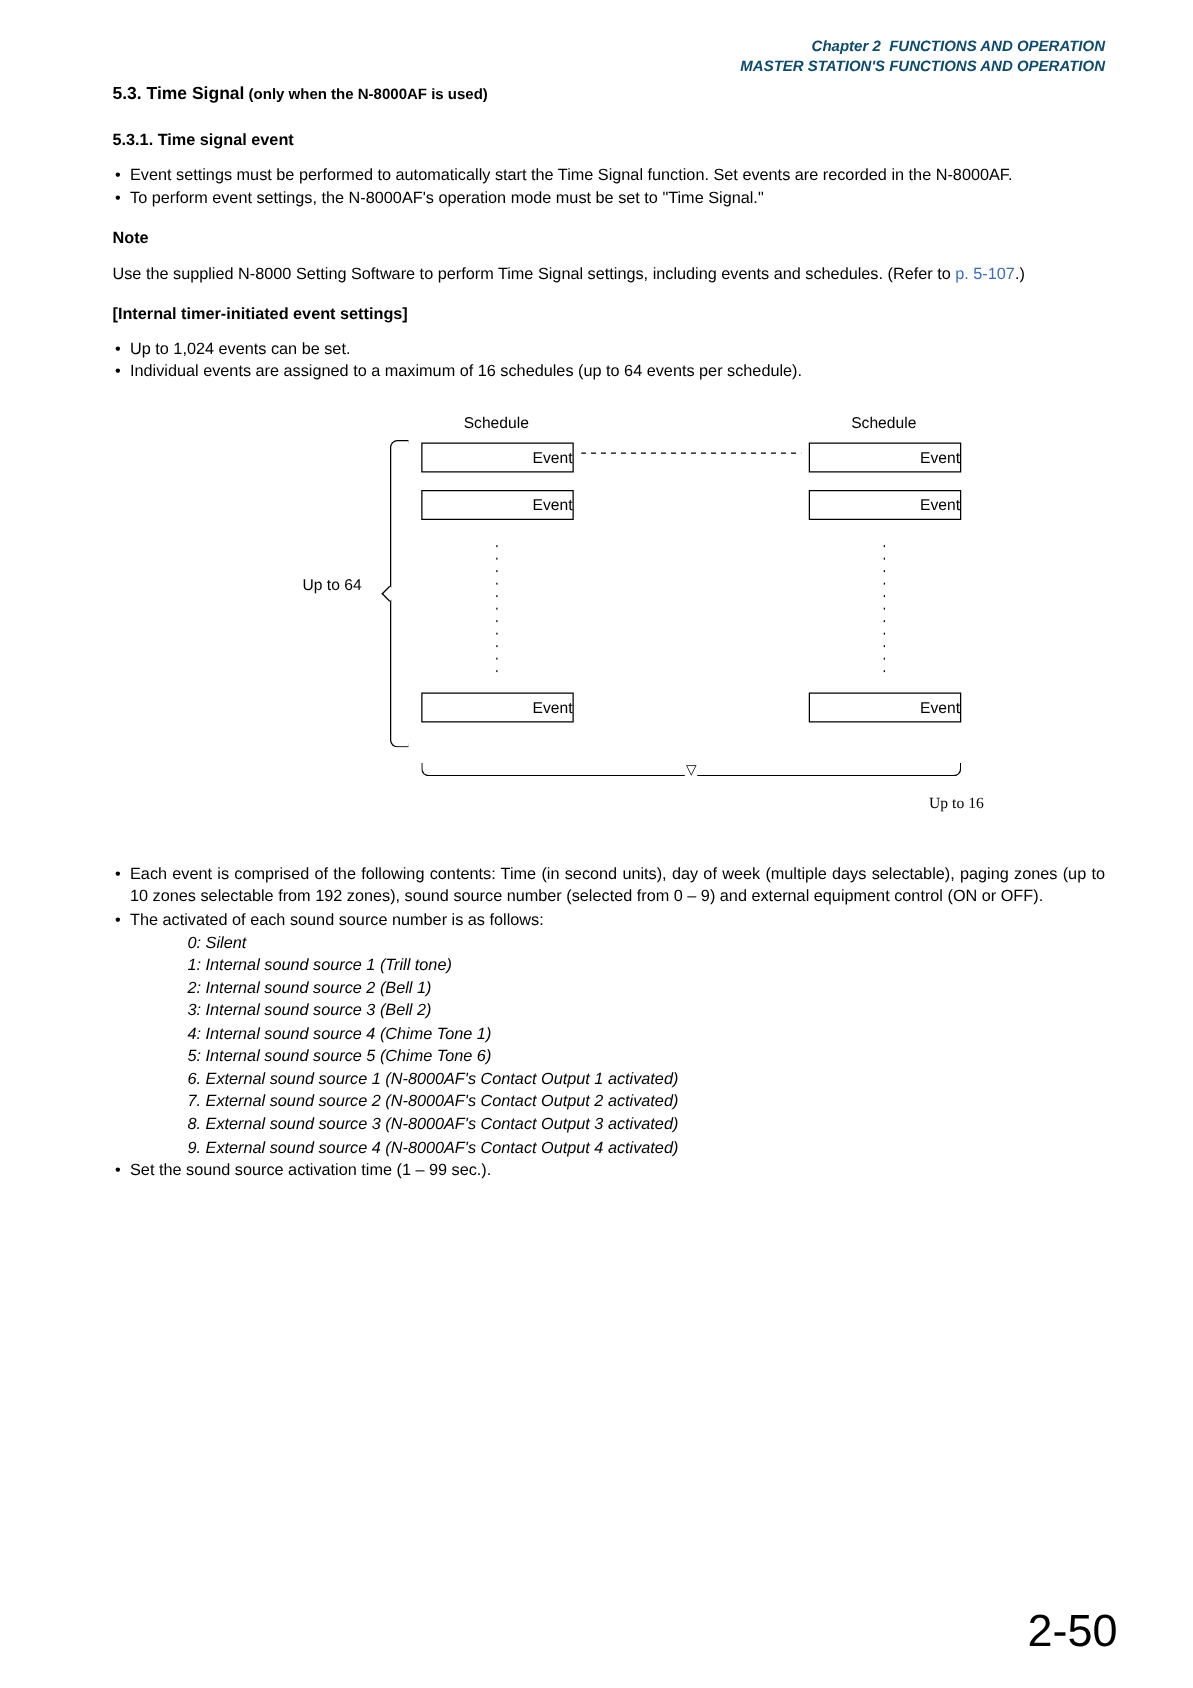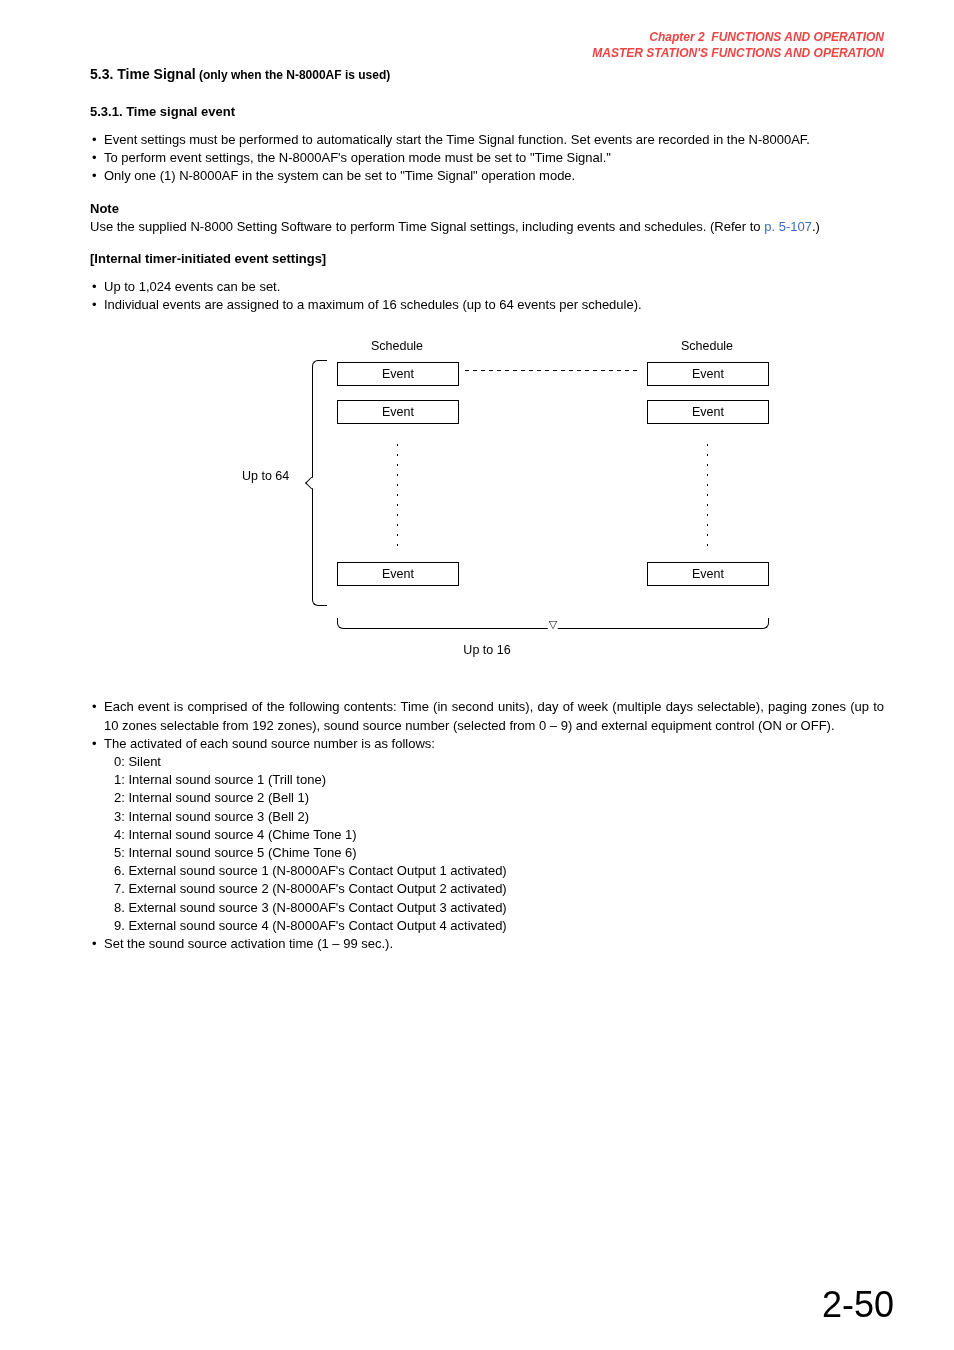--- a/index.html
+++ b/index.html
@@ -15,21 +15,21 @@
   .page {
     padding: 30px 70px 30px 90px;
     position: relative;
     min-height: 1290px;
   }
   .header-r {
     text-align: right;
     font-style: italic;
     font-weight: bold;
     font-size: 12px;
-    color: #ef4444;
+    color: #0c4a6e;
     line-height: 1.3;
     margin-bottom: 4px;
   }
   .sec-title {
     font-weight: bold;
     font-size: 14px;
   }
   .sub-qual {
     font-weight: bold;
     font-size: 12px;
@@ -71,21 +71,21 @@
   }
   .col { position: absolute; top: 0; width: 120px; }
   .col.left { left: 150px; }
   .col.right { left: 460px; }
   .sched-lbl { text-align: center; font-size: 12.5px; margin-bottom: 6px; }
   .ev-box {
     border: 1px solid #000;
     width: 120px;
     height: 22px;
     line-height: 22px;
-    text-align: center;
+    text-align: right;
     font-size: 12.5px;
     margin-bottom: 14px;
     background: #fff;
   }
   .vdots {
     height: 110px;
     width: 120px;
     background: repeating-linear-gradient(to bottom, transparent 0, transparent 6px, #000 6px, #000 8px);
     background-size: 1px 10px;
     background-repeat: repeat-y;
@@ -148,26 +148,28 @@
     font-size: 11px;
     background: #fff;
     line-height: 11px;
     padding: 0 1px;
     color: #000;
   }
   .up16 {
     position: absolute;
     left: 0; right: 0;
     top: 304px;
-    text-align: center;
+    text-align: right;
     font-size: 12.5px;
     width: 600px;
+    font-family: Liberation Serif, serif;
   }
   .sound-list {
-    margin-left: 24px;
+    margin-left: 60px;
+    font-style: italic;
   }
   .page-num {
     position: absolute;
     right: 60px;
     bottom: 20px;
     font-size: 36px;
     font-family: Arial, Helvetica, sans-serif;
   }
 </style>
 </head>
@@ -183,25 +185,24 @@
   <div>
     <span class="sec-title">5.3. Time Signal</span><span class="sub-qual"> (only when the N-8000AF is used)</span>
   </div>
 
 
   <div class="sub-sec">5.3.1. Time signal event</div>
 
   <ul class="bul">
     <li>Event settings must be performed to automatically start the Time Signal function. Set events are recorded in the N-8000AF.</li>
     <li>To perform event settings, the N-8000AF's operation mode must be set to "Time Signal."</li>
-    <li>Only one (1) N-8000AF in the system can be set to "Time Signal" operation mode.</li>
   </ul>
 
   <div class="note-t">Note</div>
-  <div class="para" style="margin-top:0">
+  <div class="para" style="margin-top:10px">
     <span>Use the supplied N-8000 Setting Software to perform Time Signal settings, including events and schedules. (Refer to </span><span class="link">p. 5-107</span><span>.)</span>
   </div>
 
   <div class="bracket-t">[Internal timer-initiated event settings]</div>
 
   <ul class="bul">
     <li>Up to 1,024 events can be set.</li>
     <li>Individual events are assigned to a maximum of 16 schedules (up to 64 events per schedule).</li>
   </ul>
 

